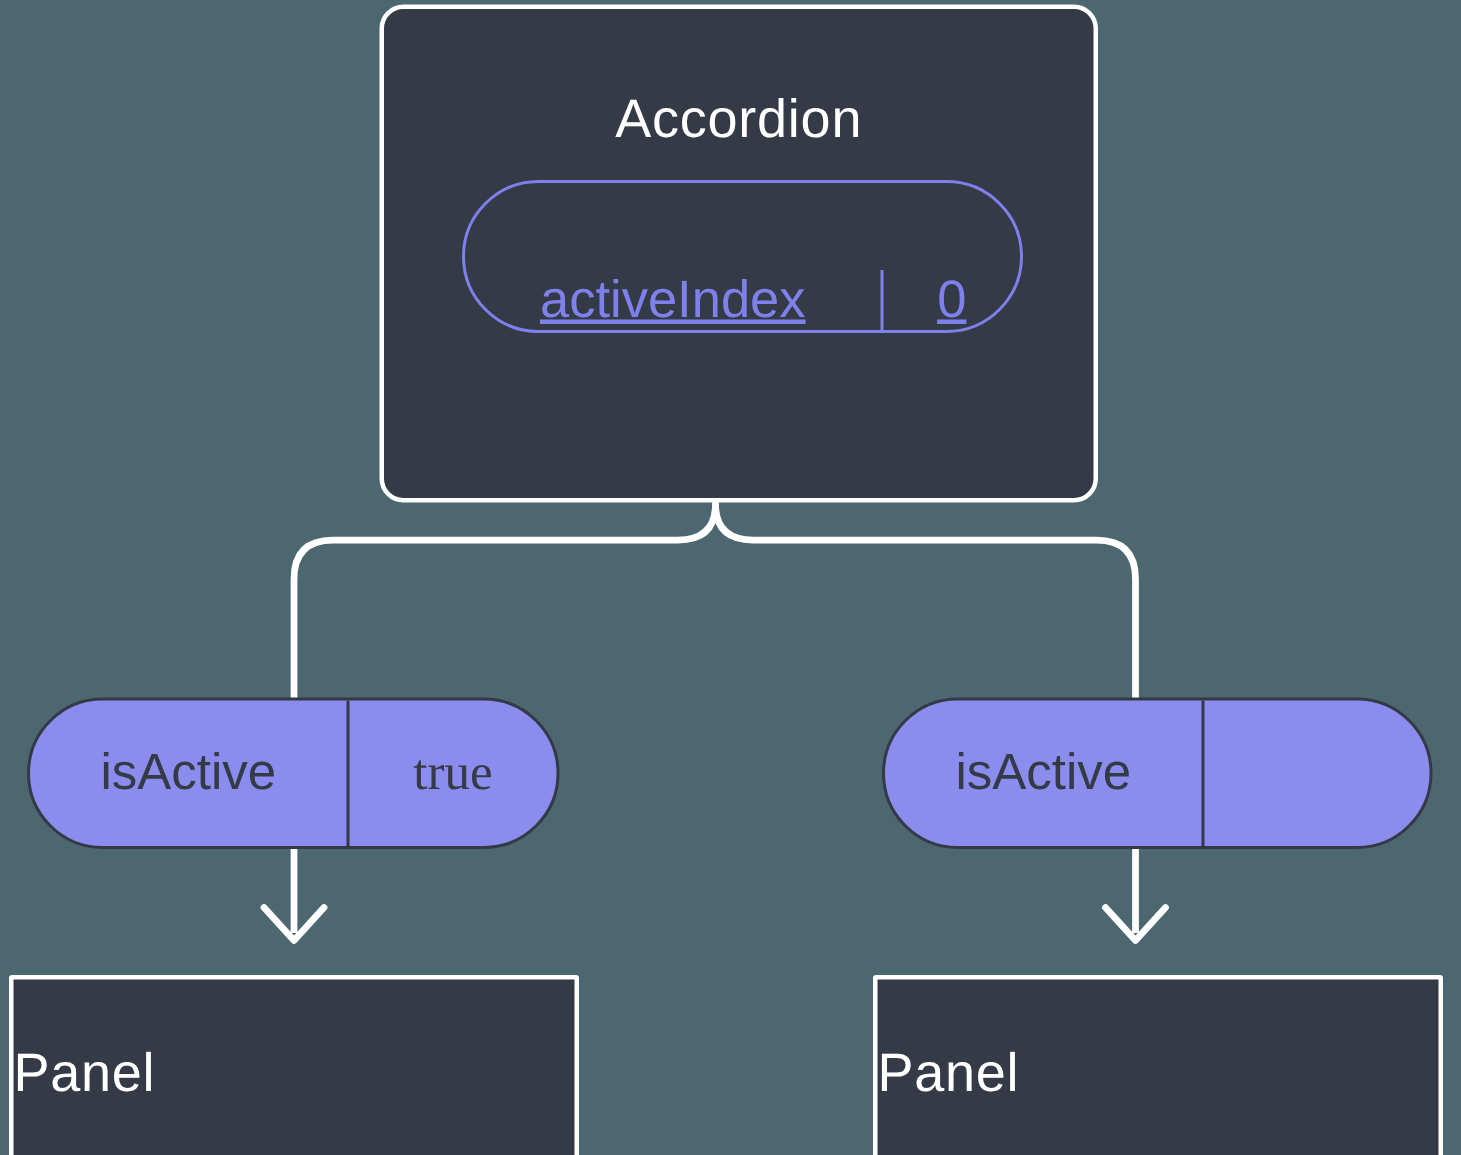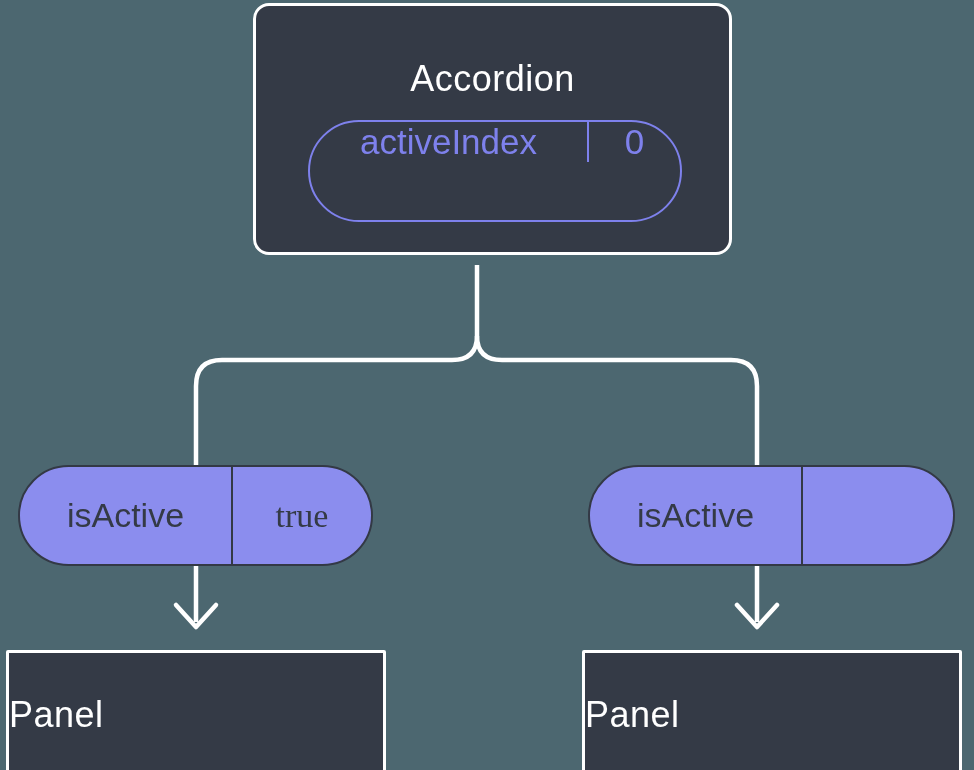--- a/index.html
+++ b/index.html
@@ -37,21 +37,21 @@
     stroke-width:4.5;
   }
   .connectors path.arrowhead{
     stroke-linecap:round;
     stroke-linejoin:round;
   }
   
   .root-node{
     position:absolute;
     left:253px;top:3px;
-    width:479px;height:252px;
+    width:479px;height:332px;
     box-sizing:border-box;
     background:var(--node-fill);
     border:3px solid var(--node-border);
     border-radius:16px;
     z-index:2;
   }
   .root-title{
     position:absolute;
     left:0;top:52px;
     width:100%;
@@ -62,23 +62,24 @@
     letter-spacing:.5px;
   }
   .state-pill{
     position:absolute;
     left:52px;top:114px;
     width:374px;height:102px;
     box-sizing:border-box;
     border:2.5px solid var(--accent);
     border-radius:51px;
     display:flex;
-    align-items:flex-start;
+    align-items:flex-end;
     color:var(--accent);
     font-size:35px;
+    text-decoration:underline;
   }
   .state-pill .pill-name{
     flex:1 1 auto;
     display:flex;align-items:center;justify-content:center;
   }
   .state-pill .pill-value{
     flex:0 0 91px;
     display:flex;align-items:center;justify-content:center;
     border-left:2.5px solid var(--accent);
   }

